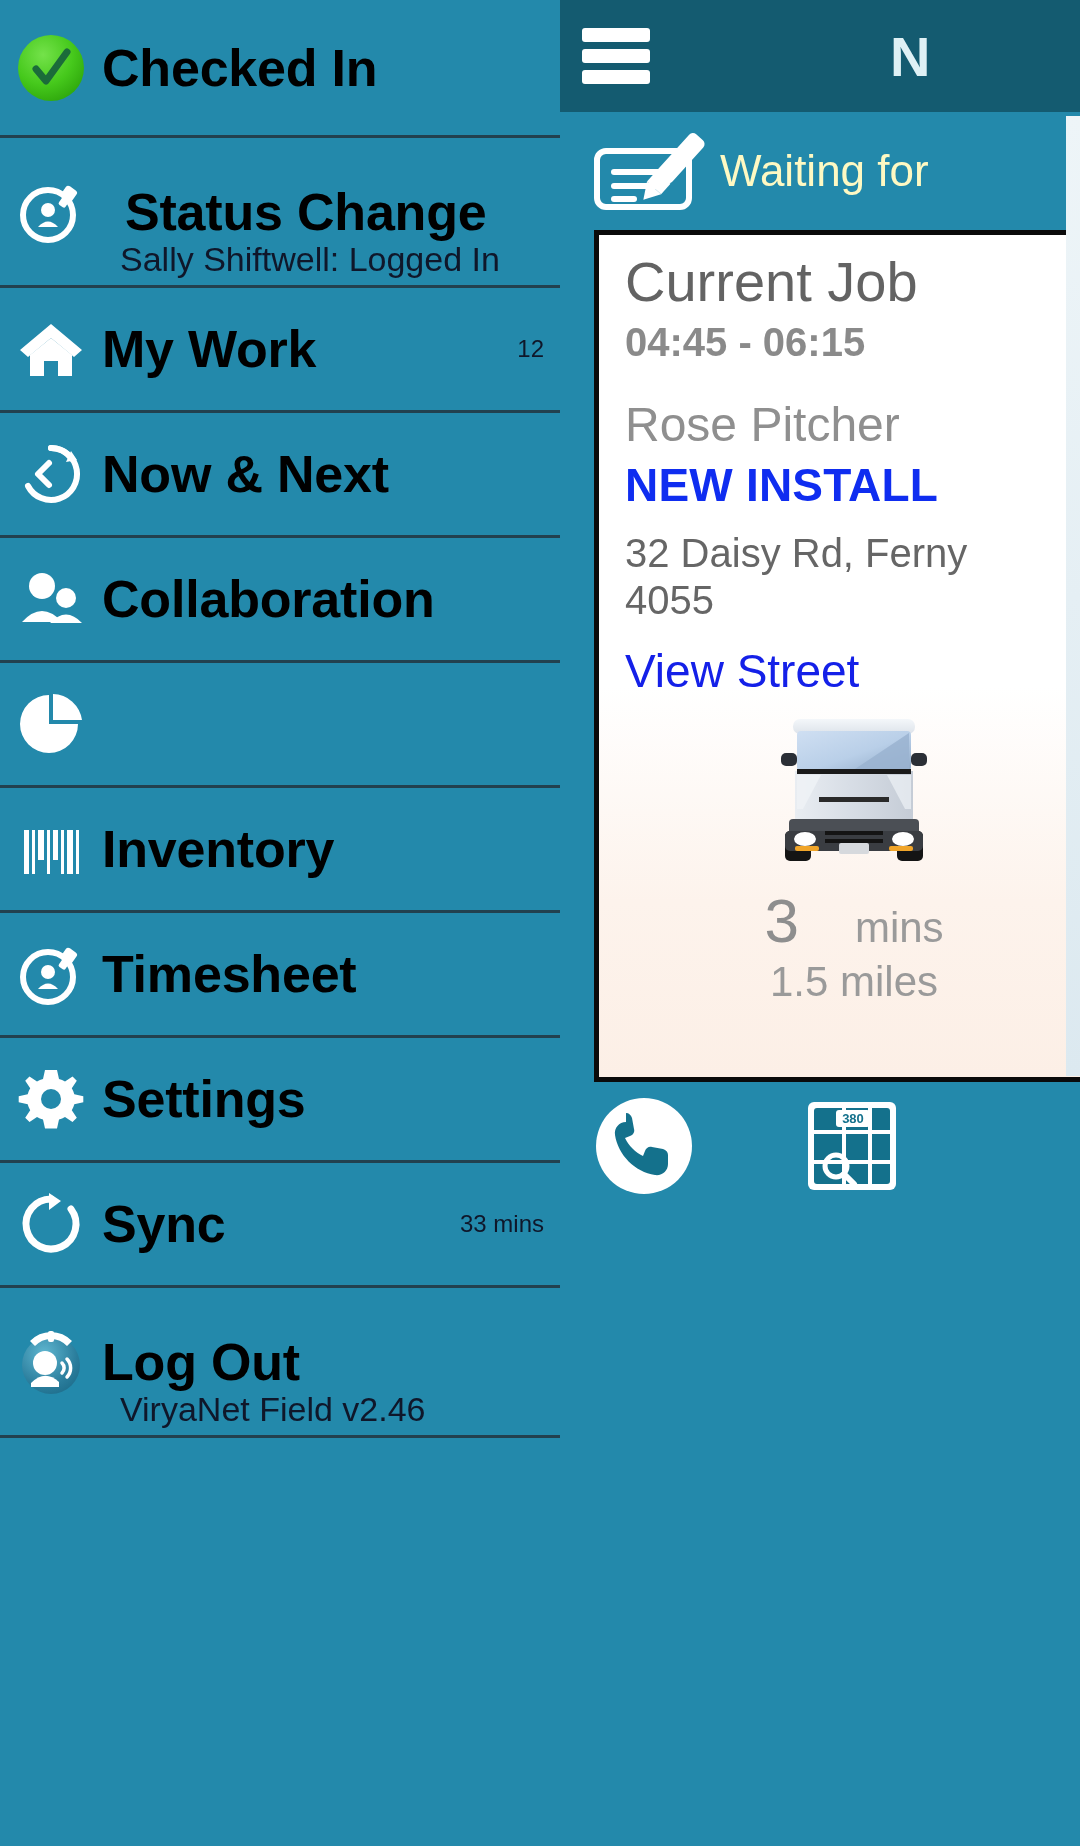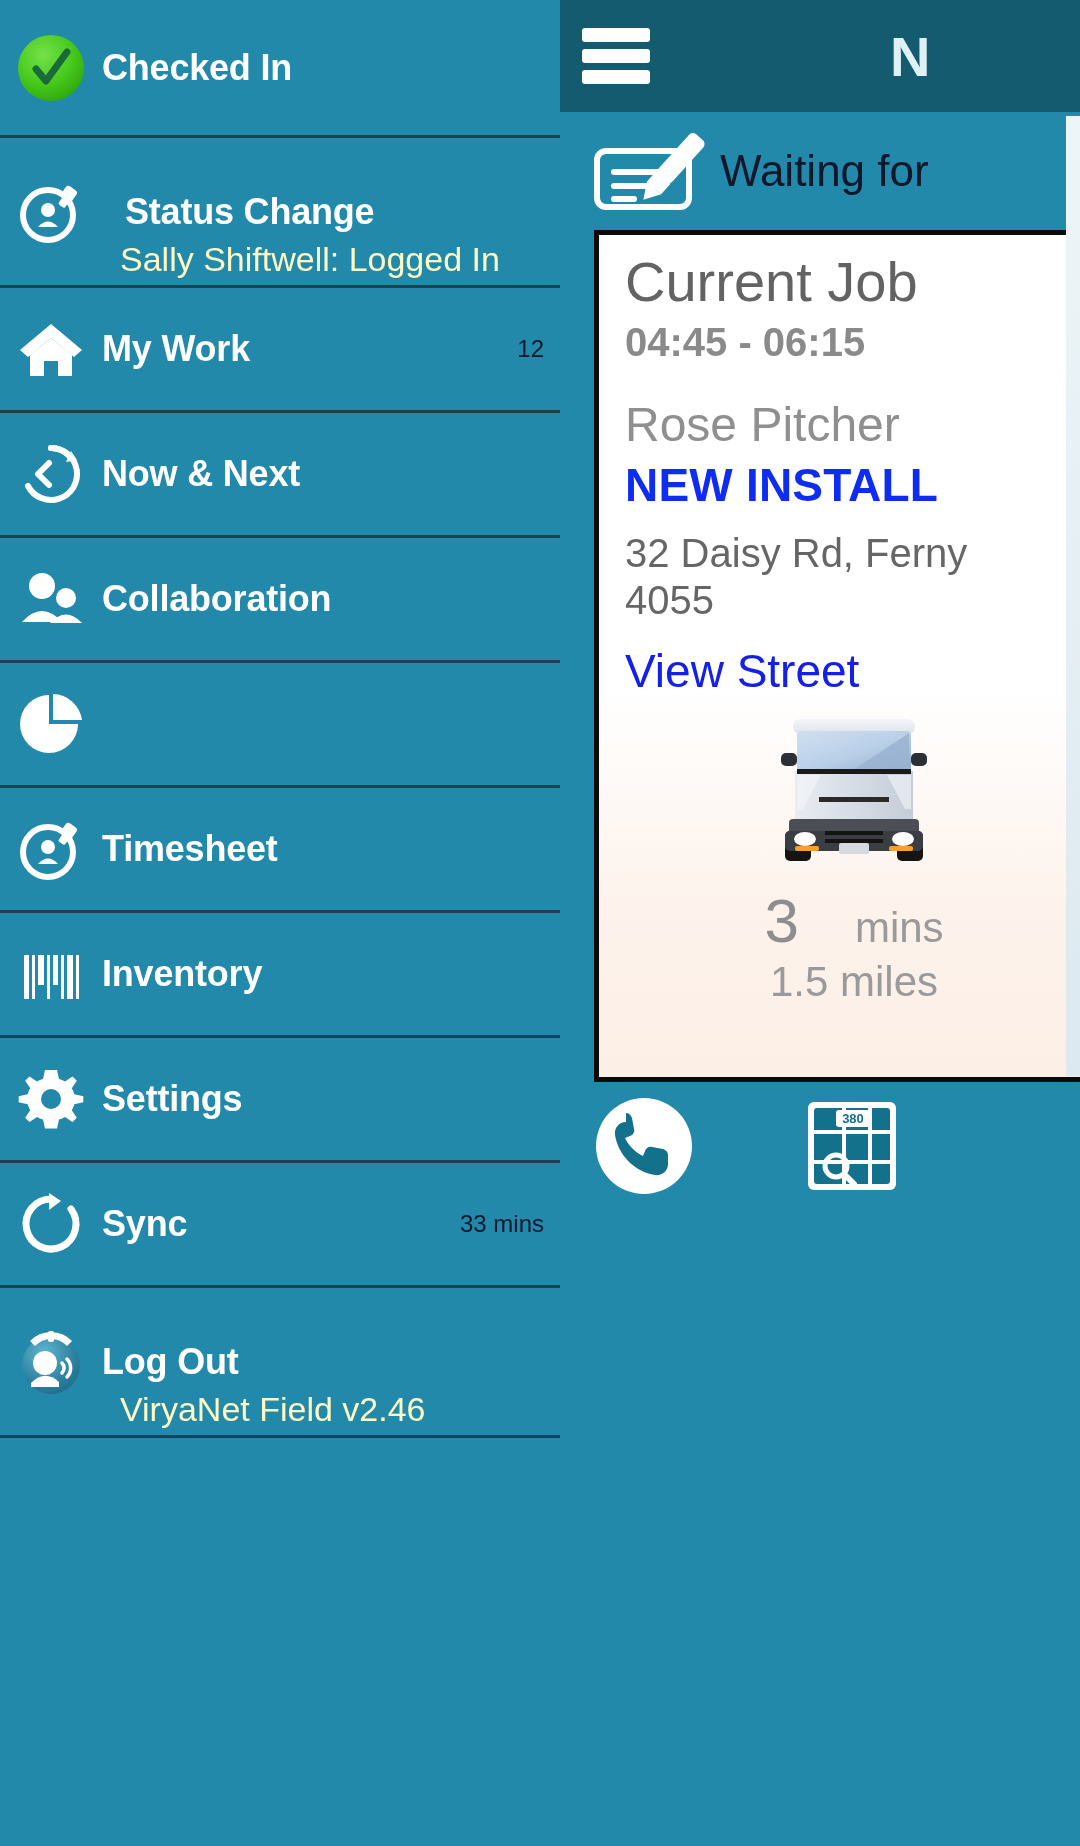--- a/index.html
+++ b/index.html
@@ -28,30 +28,30 @@
   }
   .drawer-row.first { border-top:none; }
   .row-icon {
     width:74px; height:74px;
     flex:0 0 74px;
     display:flex; align-items:center; justify-content:center;
     margin-right:14px;
   }
   .row-icon svg { display:block; }
   .row-label {
-    font-size:36px; font-weight:bold; color:#ffffff;
+    font-size:52px; font-weight:bold; color:#000000;
     letter-spacing:-0.2px; white-space:nowrap;
   }
   .row-right {
     margin-left:auto; margin-right:16px;
     font-size:24px; color:#0f172a; white-space:nowrap;
   }
   .row-sub {
     position:absolute; left:120px; bottom:6px;
-    font-size:34px; color:#fef9c3; white-space:nowrap;
+    font-size:34px; color:#0f172a; white-space:nowrap;
   }
 
   
   .h-checked  { height:138px; }
   .h-status   { height:150px;gap:23px; }
   .h-std      { height:125px; }
   .h-logout   { height:150px;text-align:center; }
 
   
   .main {
@@ -73,21 +73,21 @@
     position:absolute; left:330px; top:50%; transform:translateY(-50%);
     font-size:56px; font-weight:bold; color:#dff1f5; white-space:nowrap;
   }
 
   .statusline {
     height:118px;
     display:flex; align-items:center;
     padding-left:30px;
   }
   .sign-icon { width:120px; height:86px; flex:0 0 120px; margin-right:10px; display:flex; align-items:center; justify-content:center; }
-  .status-text { font-size:44px; color:#0f172a; white-space:nowrap; }
+  .status-text { font-size:44px; color:#fef9c3; white-space:nowrap; }
 
   
   .card {
     margin-left:34px;
     width:520px;
     height:852px;
     background:#ffffff;
     border:5px solid #0a0a0a;
     position:relative;
     overflow:hidden;
@@ -196,51 +196,51 @@
       <div class="row-label">Collaboration</div>
     </div>
 
     <div class="drawer-row h-std">
       <div class="row-icon">
         <svg width="70" height="70" viewBox="0 0 70 70">
           <path d="M33 35 L33 6 A29 29 0 0 0 33 64 A29 29 0 0 0 62 35 L33 35 Z" fill="#ffffff"></path>
           <path d="M37 5 A30 30 0 0 1 66 31 L37 31 Z" fill="#ffffff"></path>
         </svg>
       </div>
-    </div>
-
-    <div class="drawer-row h-std">
-      <div class="row-icon">
-        <svg width="70" height="70" viewBox="0 0 70 70">
-          <circle cx="32" cy="38" r="25" fill="none" stroke="#ffffff" stroke-width="6"></circle>
-          <circle cx="32" cy="33" r="7" fill="#ffffff"></circle>
-          <path d="M22 50 q10 -11 20 0 z" fill="#ffffff"></path>
-          <rect x="47" y="10" width="13" height="13" rx="3" fill="#ffffff" transform="rotate(35 53 16)"></rect>
-          <rect x="44" y="20" width="8" height="10" rx="2" fill="#ffffff" transform="rotate(35 48 25)"></rect>
-        </svg>
-      </div>
-      <div class="row-label">Timesheet</div>
     </div>
 
     <div class="drawer-row h-std">
       <div class="row-icon">
         <svg width="70" height="70" viewBox="0 0 70 70">
           <g fill="#ffffff">
             <rect x="8" y="16" width="5" height="44"></rect>
             <rect x="16" y="16" width="3" height="44"></rect>
             <rect x="22" y="16" width="6" height="30"></rect>
             <rect x="31" y="16" width="3" height="44"></rect>
             <rect x="37" y="16" width="5" height="30"></rect>
             <rect x="45" y="16" width="3" height="44"></rect>
             <rect x="51" y="16" width="6" height="44"></rect>
             <rect x="60" y="16" width="3" height="44"></rect>
           </g>
         </svg>
       </div>
       <div class="row-label">Inventory</div>
+    </div>
+
+    <div class="drawer-row h-std">
+      <div class="row-icon">
+        <svg width="70" height="70" viewBox="0 0 70 70">
+          <circle cx="32" cy="38" r="25" fill="none" stroke="#ffffff" stroke-width="6"></circle>
+          <circle cx="32" cy="33" r="7" fill="#ffffff"></circle>
+          <path d="M22 50 q10 -11 20 0 z" fill="#ffffff"></path>
+          <rect x="47" y="10" width="13" height="13" rx="3" fill="#ffffff" transform="rotate(35 53 16)"></rect>
+          <rect x="44" y="20" width="8" height="10" rx="2" fill="#ffffff" transform="rotate(35 48 25)"></rect>
+        </svg>
+      </div>
+      <div class="row-label">Timesheet</div>
     </div>
 
     <div class="drawer-row h-std">
       <div class="row-icon">
         <svg width="70" height="70" viewBox="0 0 70 70">
           <path d="M35 6 l6 0 2 9 a22 22 0 0 1 6 2.5 l7.5-5 4.3 4.3 -5 7.5 a22 22 0 0 1 2.5 6 l9 2 0 6 -9 2 a22 22 0 0 1 -2.5 6 l5 7.5 -4.3 4.3 -7.5-5 a22 22 0 0 1 -6 2.5 l-2 9 -6 0 -6 0 -2-9 a22 22 0 0 1 -6-2.5 l-7.5 5 -4.3-4.3 5-7.5 a22 22 0 0 1 -2.5-6 l-9-2 0-6 9-2 a22 22 0 0 1 2.5-6 l-5-7.5 4.3-4.3 7.5 5 a22 22 0 0 1 6-2.5 l2-9 z" fill="#ffffff"></path>
           <circle cx="35" cy="35" r="10" fill="#2389ab"></circle>
         </svg>
       </div>
       <div class="row-label">Settings</div>

